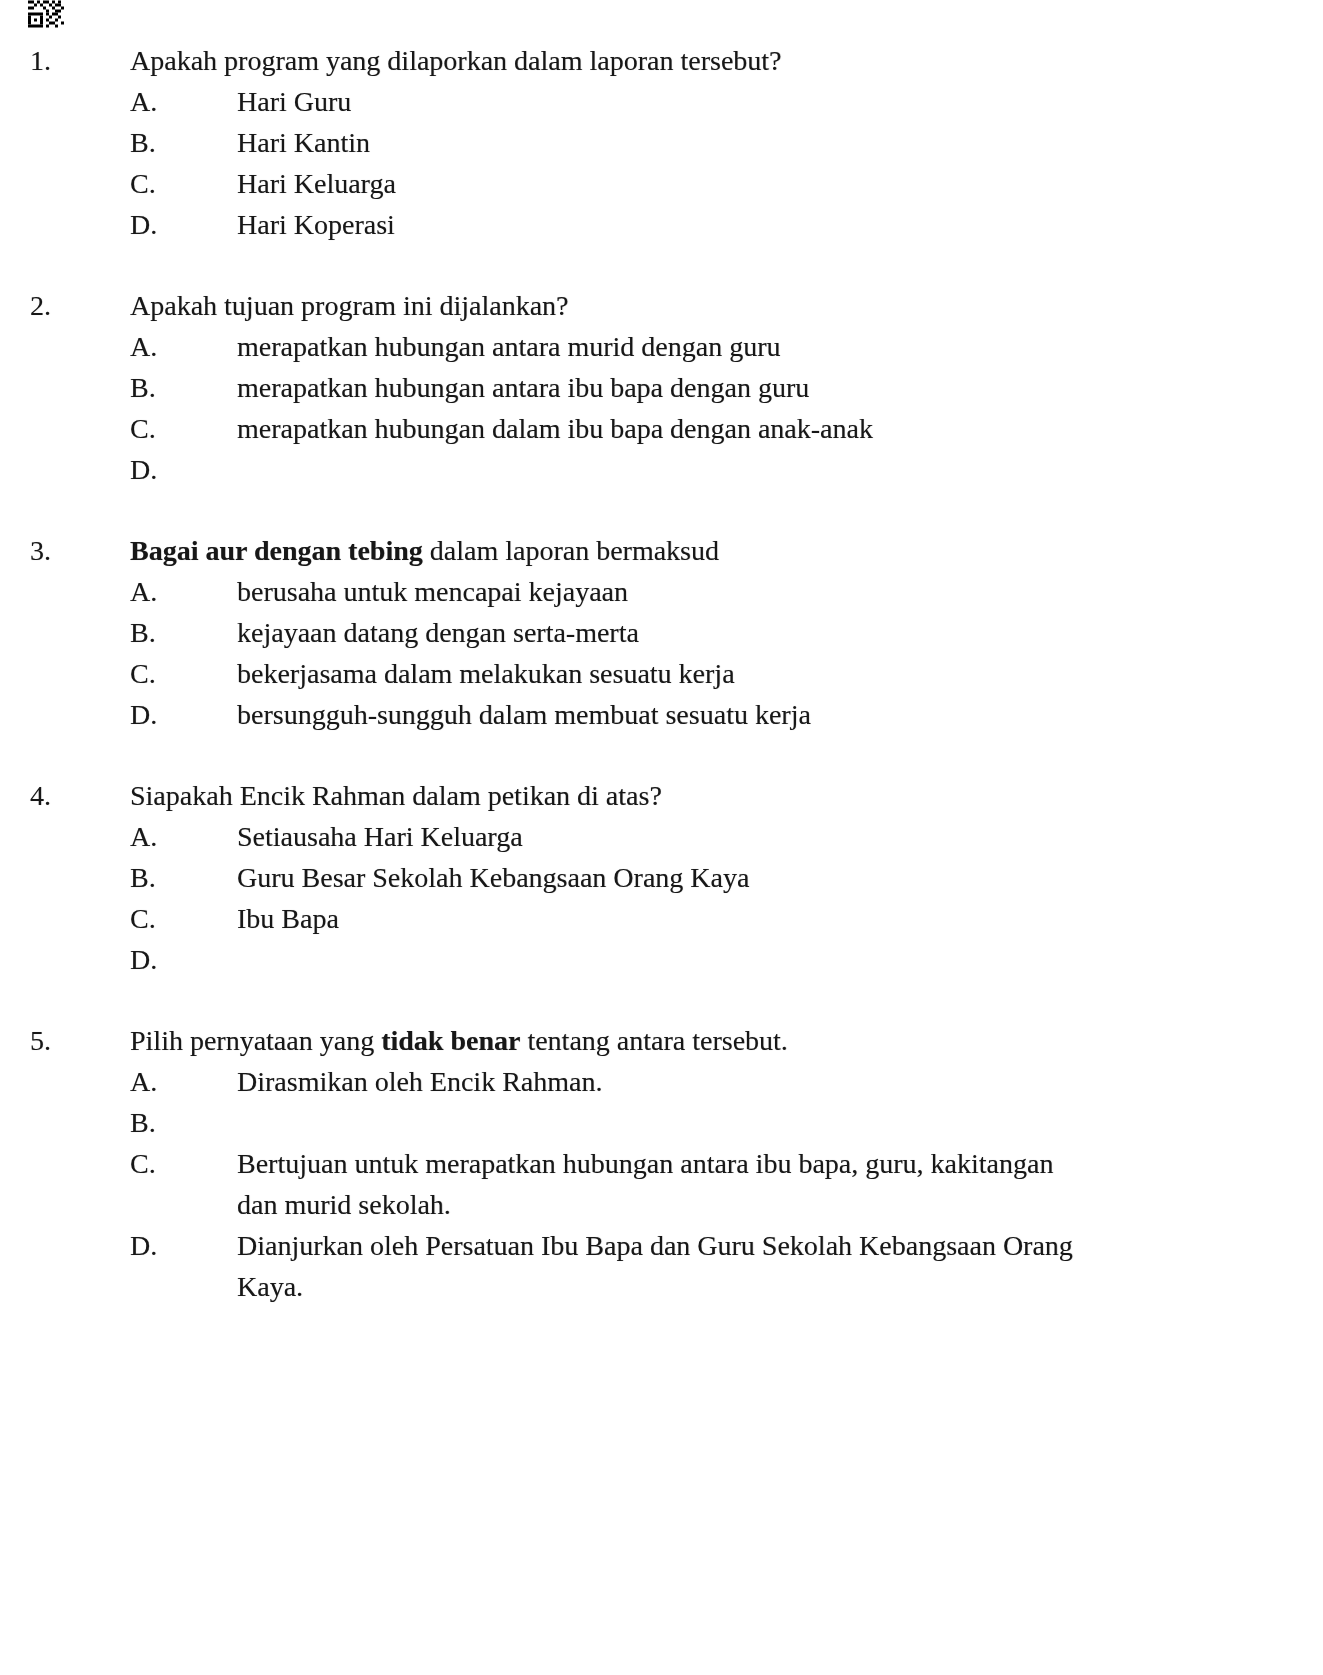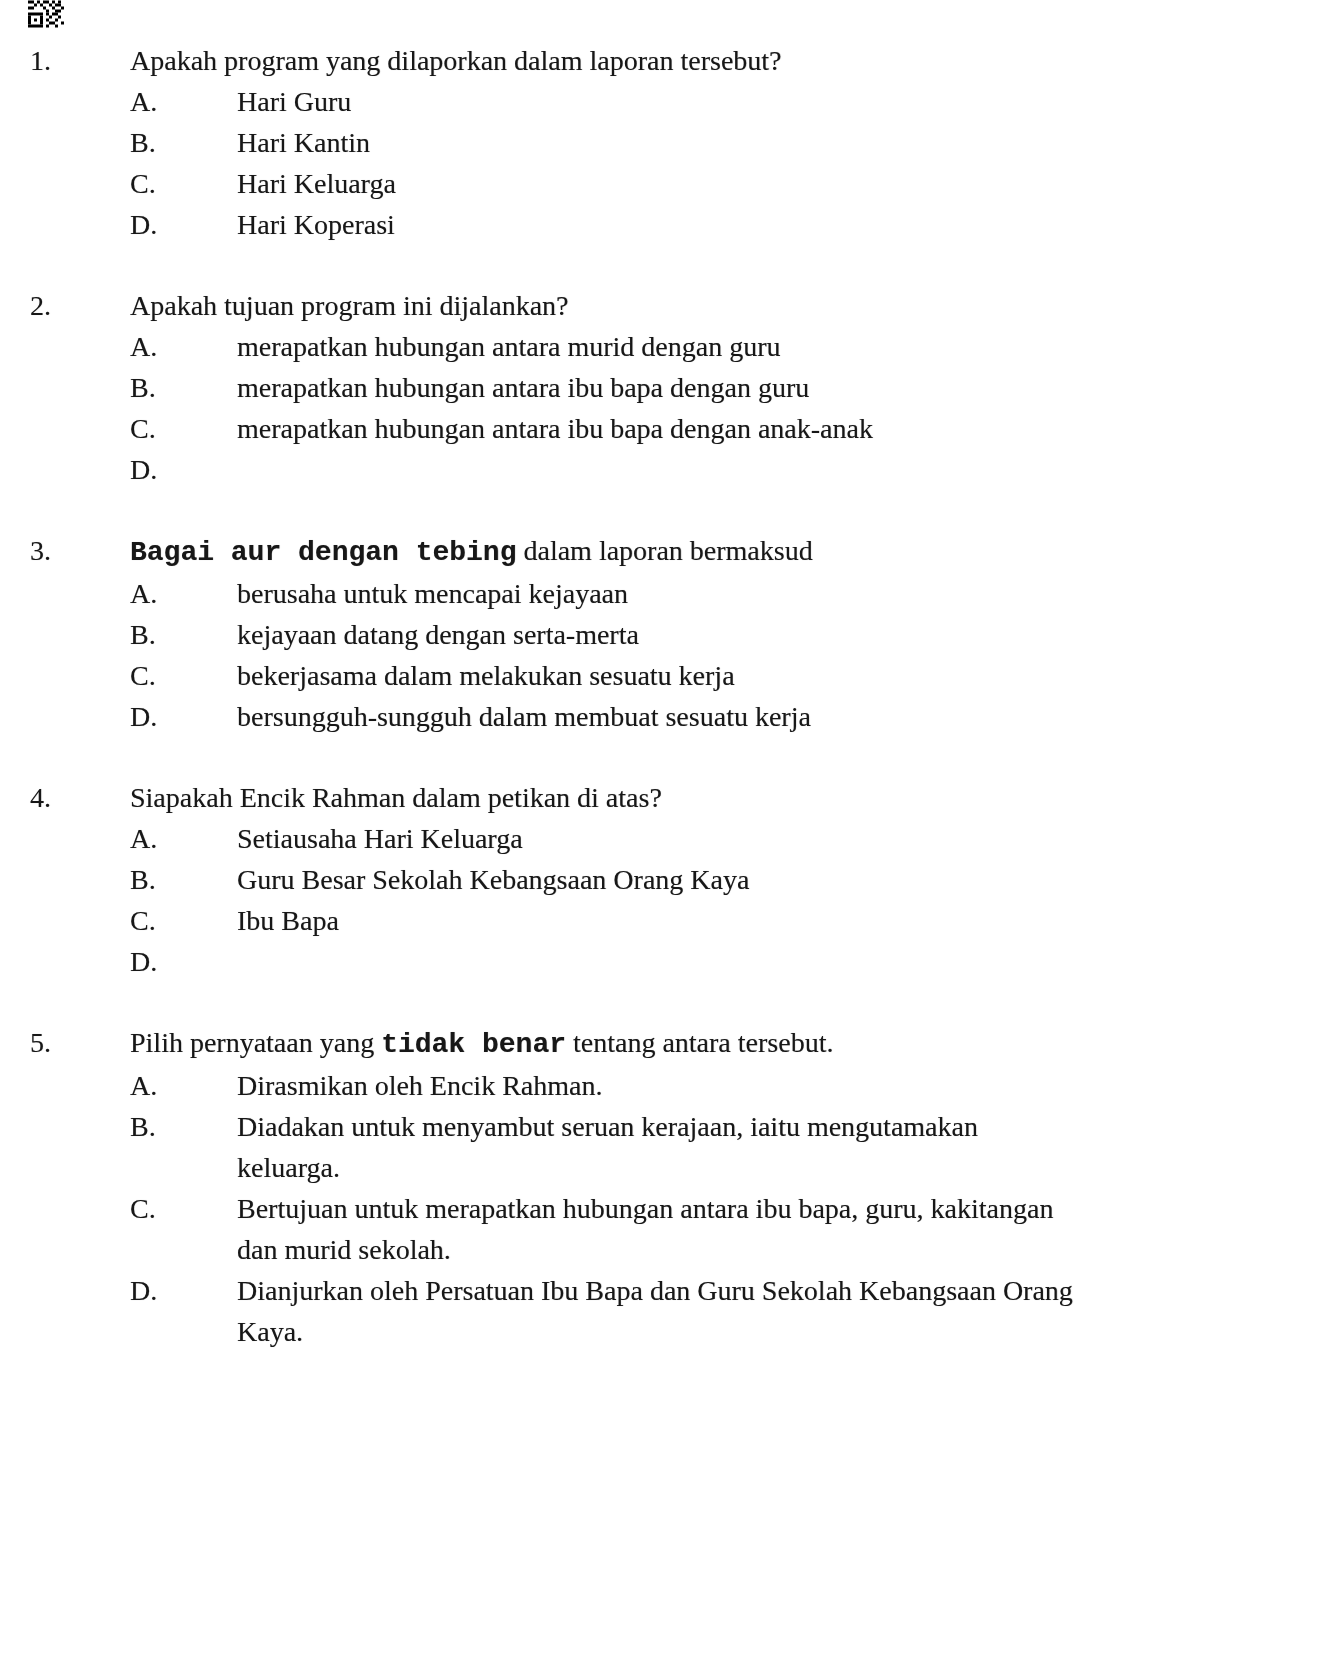--- a/index.html
+++ b/index.html
@@ -40,21 +40,20 @@
     grid-column: 1;
   }
   .question-body {
     grid-column: 2;
   }
   .question-stem {
     white-space: pre-line;
   }
   .bold {
     font-weight: 700;
-    font-family: Liberation Mono, monospace;
   }
   .option-row {
     display: grid;
     grid-template-columns: 107px 1fr;
   }
   .option-letter {}
   .option-text {
     white-space: pre-line;
     max-width: 1005px;
   }
@@ -141,21 +140,21 @@
     <div class="option-text">merapatkan hubungan antara murid dengan guru</div>
   </div>
 
   <div class="option-row">
     <div class="option-letter">B.</div>
     <div class="option-text">merapatkan hubungan antara ibu bapa dengan guru</div>
   </div>
 
   <div class="option-row">
     <div class="option-letter">C.</div>
-    <div class="option-text">merapatkan hubungan antara ibu bapa dengan anak-anak</div>
+    <div class="option-text">merapatkan hubungan dalam ibu bapa dengan anak-anak</div>
   </div>
 
   <div class="option-row">
     <div class="option-letter">D.</div>
   </div>
 </div>
     </div>
   </div>
 
   <div class="question">
@@ -218,22 +217,20 @@
     <div class="question-body">
       <div class="question-stem"><span>Pilih pernyataan yang </span><span class="bold">tidak benar</span><span> tentang antara tersebut.</span></div>
       <div>
   <div class="option-row">
     <div class="option-letter">A.</div>
     <div class="option-text">Dirasmikan oleh Encik Rahman.</div>
   </div>
 
   <div class="option-row">
     <div class="option-letter">B.</div>
-    <div class="option-text">Diadakan untuk menyambut seruan kerajaan, iaitu mengutamakan
-keluarga.</div>
   </div>
 
   <div class="option-row">
     <div class="option-letter">C.</div>
     <div class="option-text">Bertujuan untuk merapatkan hubungan antara ibu bapa, guru, kakitangan
 dan murid sekolah.</div>
   </div>
 
   <div class="option-row">
     <div class="option-letter">D.</div>

